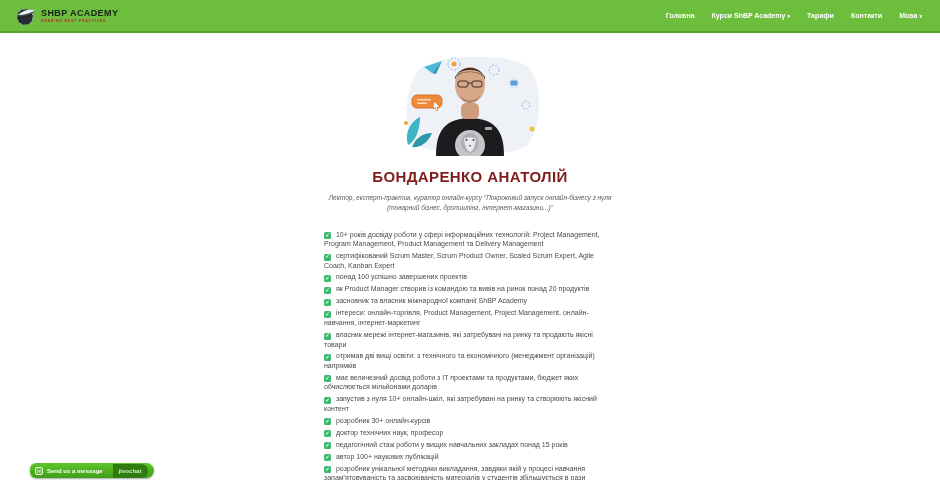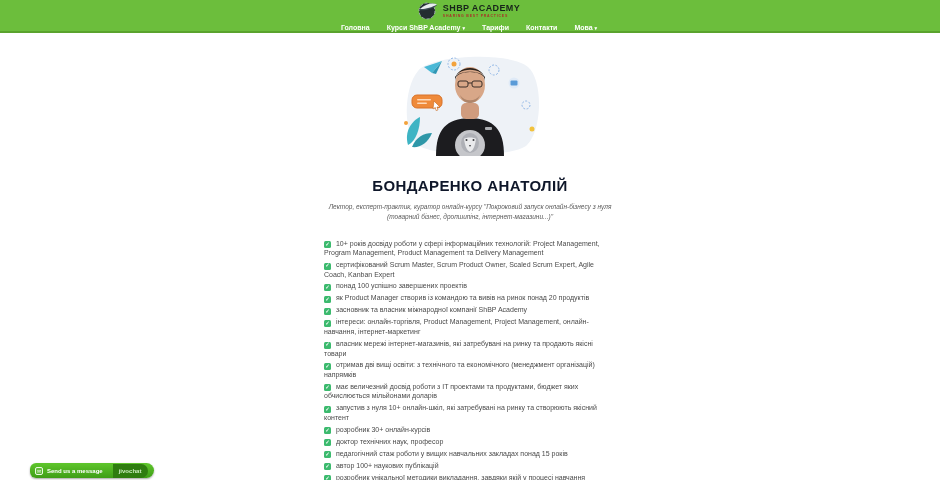--- a/index.html
+++ b/index.html
@@ -6,36 +6,35 @@
   html,body { width:940px; height:480px; overflow:hidden; background:#fff;
               font-family:"Liberation Sans", sans-serif; }
 
   
   .topbar {
     height:33px; width:100%;
     background:#6cbe3c;
     border-bottom:2px solid #5aa32e;
     display:flex; align-items:center; justify-content:space-between;
     padding:0 18px 0 16px;
-    flex-direction:column;
   }
   .logo { display:flex; align-items:center; gap:5px; cursor:pointer; }
   .logo-icon { width:20px; height:20px; }
   .logo-text .title { font-size:9px; font-weight:bold; color:#17231a; letter-spacing:.4px; }
   .logo-text .tagline { font-size:3.5px; font-weight:bold; color:#a93226; letter-spacing:.8px; margin-top:1px; }
   .nav { display:flex; align-items:center; gap:17px; }
   .nav-item { font-size:7px; font-weight:bold; color:#ffffff; cursor:pointer; white-space:nowrap; }
   .nav-item .caret { font-size:5px; margin-left:2px; }
 
   
   .page { width:940px; padding-top:20px; }
   .photo-wrap { width:160px; height:103px; margin:0 auto; position:relative; }
   .profile-name {
-    text-align:center; font-size:15px; font-weight:bold; color:#0f172a;
-    letter-spacing:.4px; margin-top:21px;
+    text-align:center; font-size:15px; font-weight:bold; color:#7f1d1d;
+    letter-spacing:.4px; margin-top:12px;
   }
   .profile-subtitle {
     width:310px; margin:8px auto 0; text-align:center;
     font-size:6.5px; font-style:italic; color:#5a5a5a; line-height:1.5;
   }
   .achievements {
     width:292px; margin:17px auto 0; list-style:none;
   }
   .achievements li {
     font-size:7px; color:#4a4a4a; line-height:1.35; margin-bottom:2.3px;

